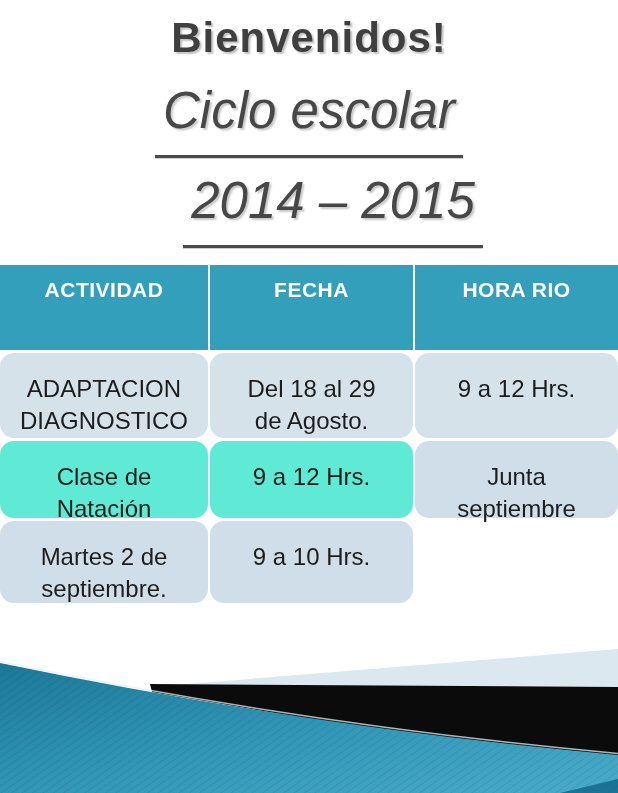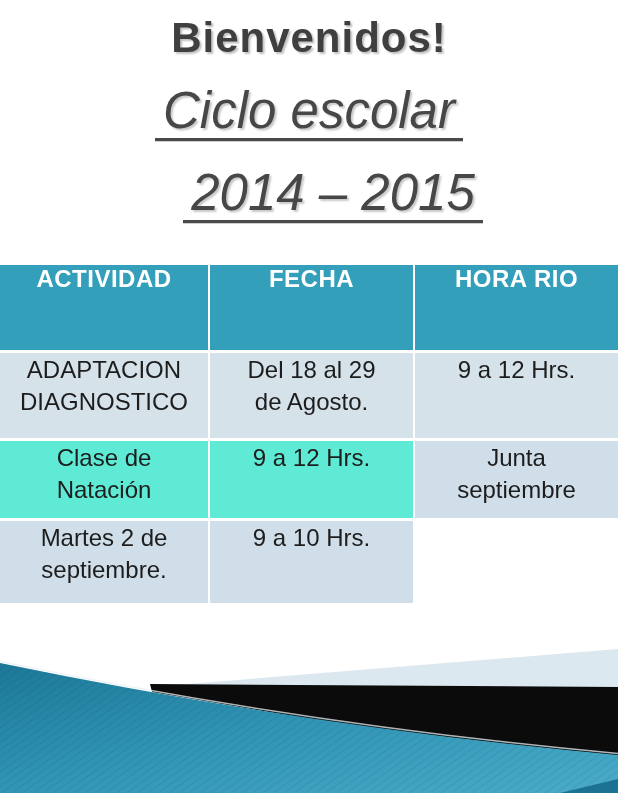--- a/index.html
+++ b/index.html
@@ -29,21 +29,21 @@
   .subtitle-line {
     line-height: 54px;
   }
   .subtitle-line.first { margin-top: 8px; }
   .subtitle-line.second { margin-top: 16px; margin-left: 48px; }
   .subtitle-line span {
     display: inline-block;
     font-style: italic;
     font-size: 51px;
     color: #474747;
-    padding: 0 8px 0 8px;
+    padding: 0 8px 17px 8px;
     border-bottom: 3px solid #4a4a4a;
     text-shadow: 2px 2px 2px #c9c9c9;
     box-shadow: 0 1px 0 #cfcfcf;
   }
 
   
   .schedule-table {
     position: absolute;
     top: 265px; left: 0;
     width: 618px;
@@ -58,28 +58,30 @@
     display: flex;
     justify-content: center;
     align-items: flex-start;
     text-align: center;
     white-space: pre-line;
   }
   .cell.head {
     background: #339fba;
     color: #ffffff;
     font-weight: bold;
-    font-size: 24px;
+    font-size: 21px;
     letter-spacing: 0.5px;
+    padding-top: 13px;
   }
   .cell.body {
     font-size: 24px;
     color: #1d1d1d;
     line-height: 32px;
-    padding-top: 1px;
+    padding-top: 20px;
+    border-radius: 14px;
   }
   .row1 { background: #d5e2ea; }
   .row2 { background: #5eead4; }
   .row3 { background: #cfdee8; }
 
   
   .footer-banner {
     position: absolute;
     top: 610px; left: 0;
     width: 618px; height: 183px;

